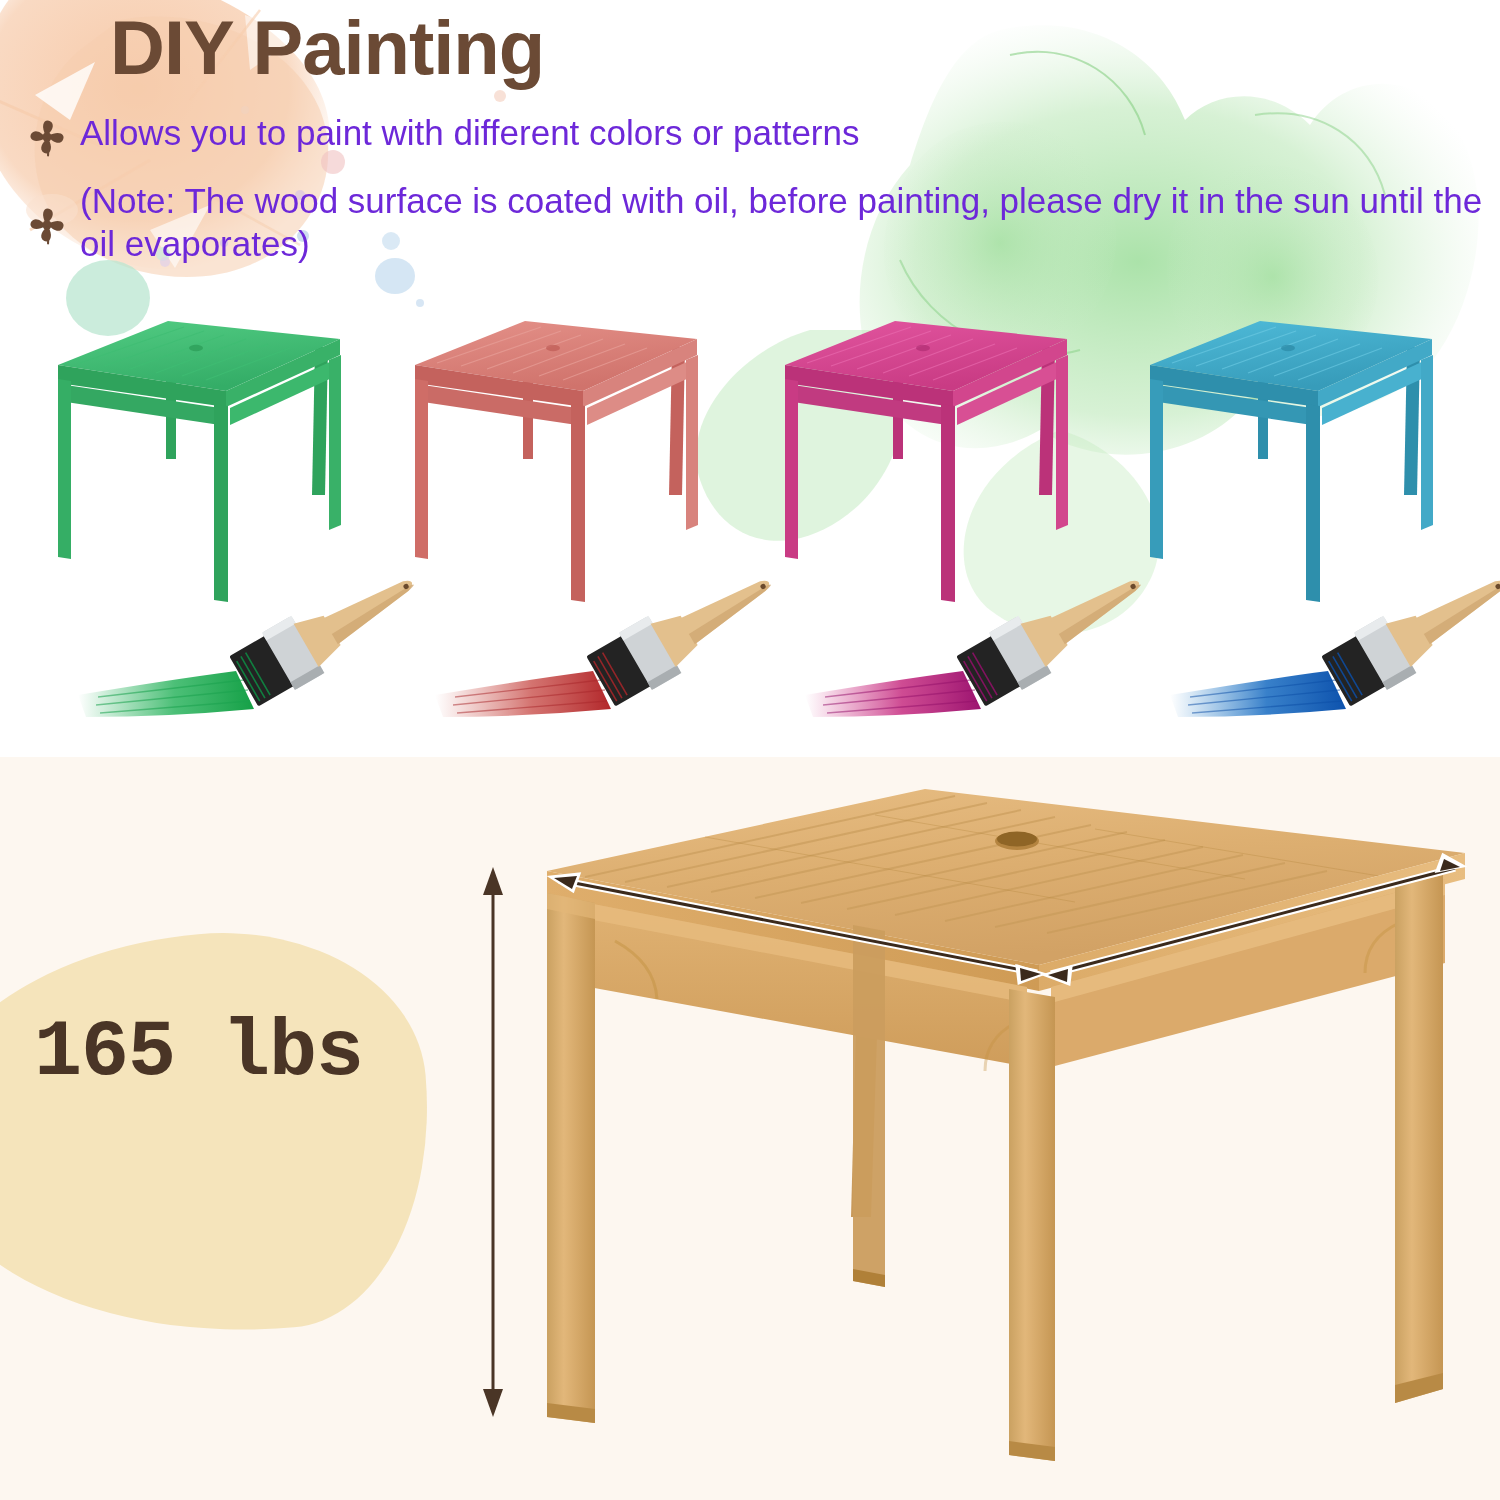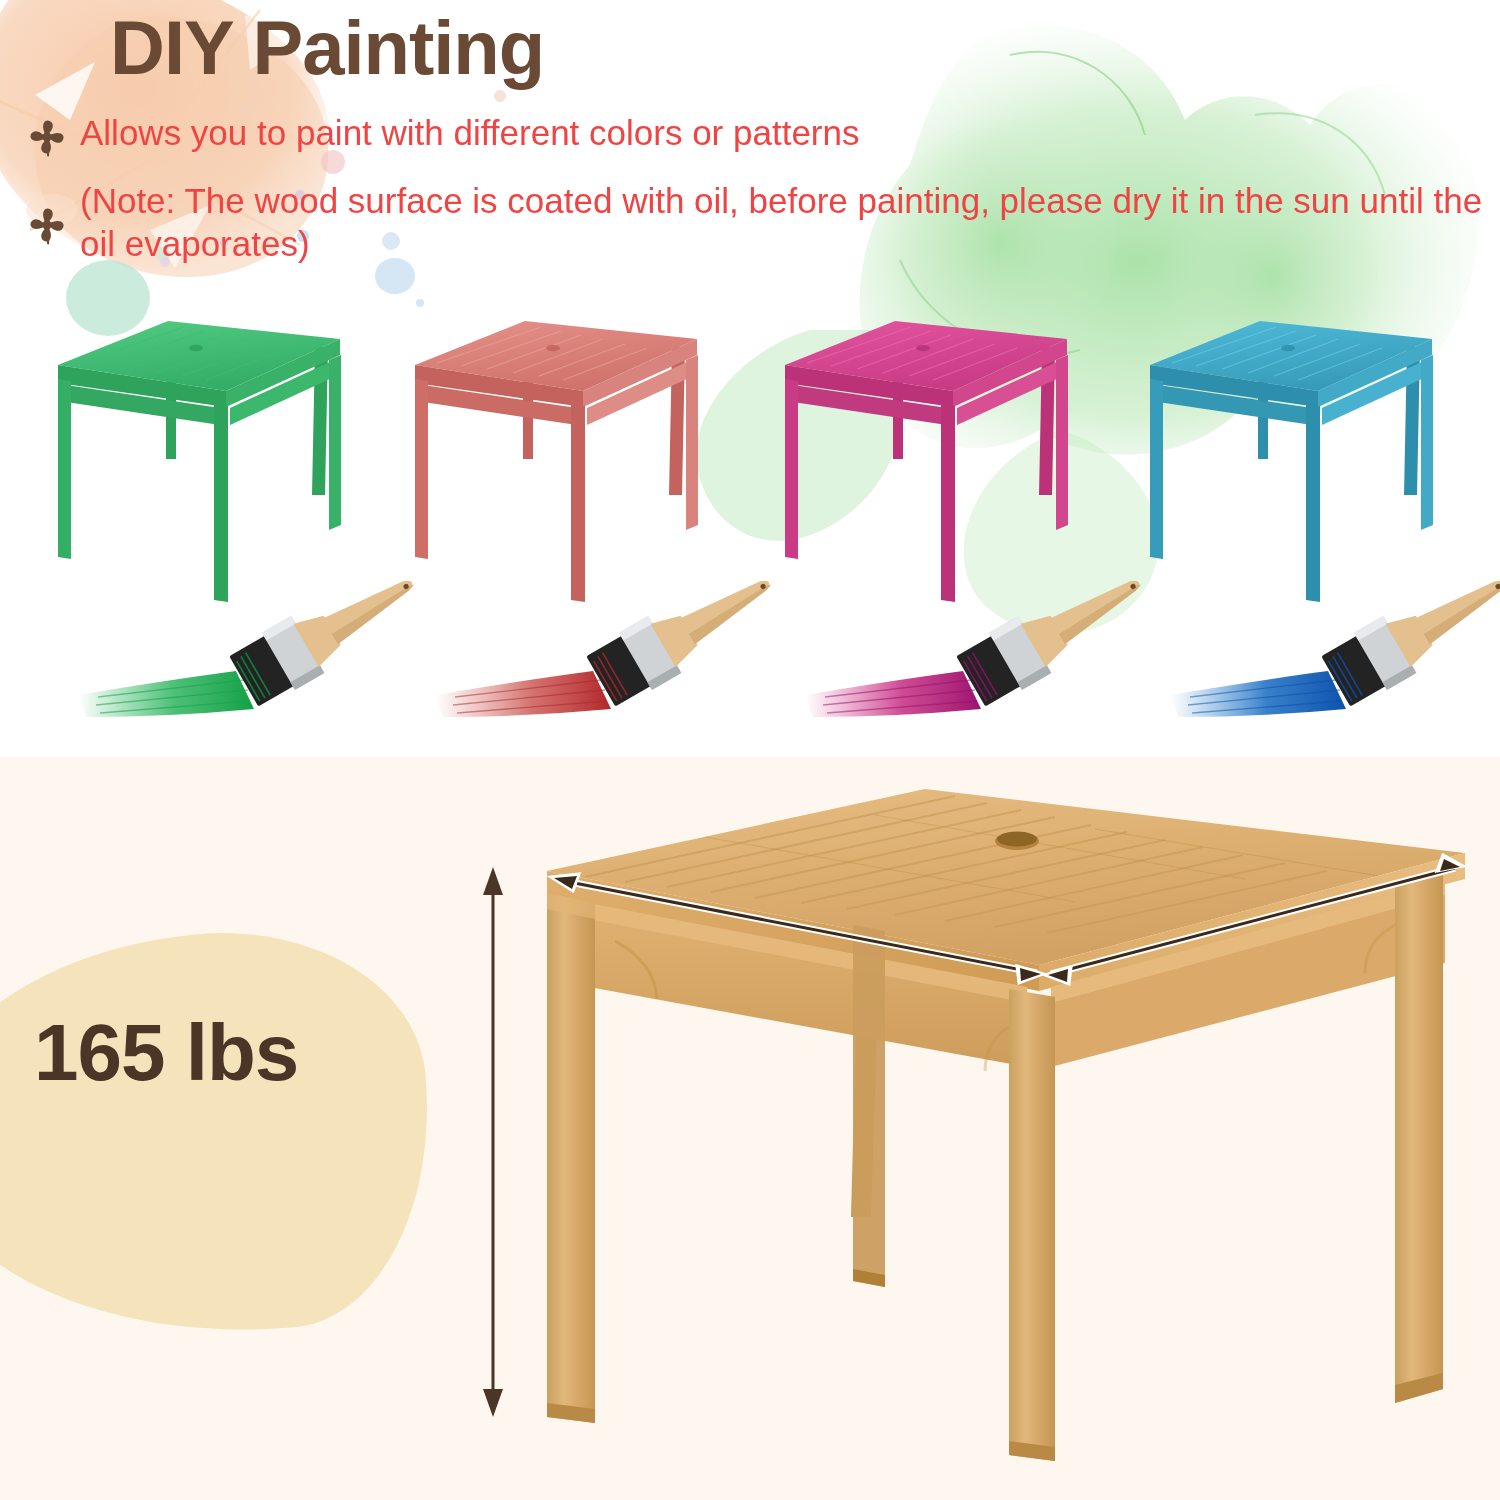--- a/index.html
+++ b/index.html
@@ -21,21 +21,21 @@
   #title{
     position:absolute;left:110px;top:10px;
     font-size:76px;font-weight:bold;color:#6b4a35;
     letter-spacing:-1px;line-height:1.0;white-space:nowrap;
   }
 
   
   .bullet-row{position:absolute;display:flex;align-items:flex-start;}
   .clover{width:42px;min-width:42px;height:42px;margin-right:12px;margin-top:4px;}
   .bullet-text{
-    font-size:35px;color:#ef4444;line-height:1.22;font-weight:500;
+    font-size:35px;color:#6d28d9;line-height:1.22;font-weight:500;
   }
   #bullet-1{left:26px;top:112px;width:1180px;}
   #bullet-2{left:26px;top:180px;width:1460px;align-items:center;}
 
   
   .table-unit{position:absolute;width:360px;height:420px;}
   #tu-0{left:18px;top:305px;}
   #tu-1{left:375px;top:305px;}
   #tu-2{left:745px;top:305px;}
   #tu-3{left:1110px;top:305px;}
@@ -46,21 +46,21 @@
     position:absolute;left:-80px;top:180px;width:510px;height:400px;
     background:#f5e4bb;
     border-radius:58% 42% 30% 70% / 46% 40% 60% 54%;
     transform:rotate(-5deg);
   }
   #wc-wrap{position:absolute;left:34px;top:232px;width:380px;}
   .wc-line{
     font-size:56px;font-weight:bold;color:#6b5134;line-height:1.06;letter-spacing:-0.5px;
   }
   #wc-value{
-    font-size:80px;font-weight:bold;color:#4a3526;margin-top:18px;letter-spacing:-1px;
+    font-size:80px;font-weight:bold;color:#4a3526;margin-top:18px;letter-spacing:-1px;font-family:Liberation Mono, monospace;
   }
 
   #wood-table{position:absolute;left:455px;top:10px;width:1010px;height:720px;}
   #wood-table svg{display:block;width:1010px;height:720px;overflow:visible;}
 </style>
 </head>
 <body>
 
 <div id="page">
 

